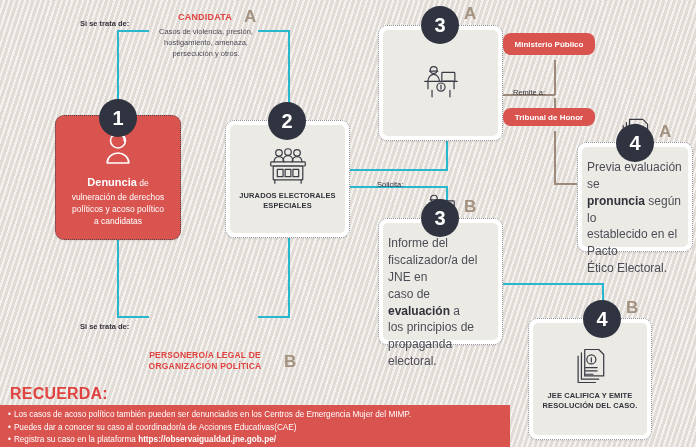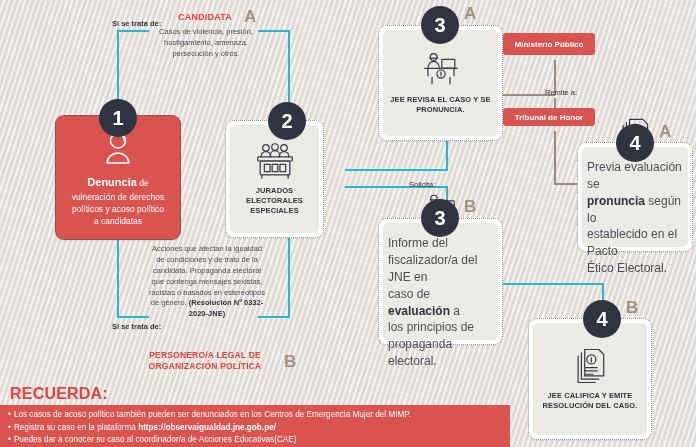--- a/index.html
+++ b/index.html
@@ -127,21 +127,21 @@
     font-weight: bold;
     color: #a3927f;
     z-index: 6;
   }
 
   
   .pill {
     position: absolute;
     background: #d9534f;
     color: #ffffff;
-    border-radius: 3px;
+    border-radius: 8px;
     font-size: 8px;
     font-weight: bold;
     display: flex;
     align-items: center;
     justify-content: center;
     z-index: 5;
   }
 
   
   .note {
@@ -151,21 +151,20 @@
     line-height: 1.45;
     text-align: center;
   }
   .note b { color: #32323c; font-weight: bold; }
   .label-dark {
     position: absolute;
     font-size: 7.5px;
     font-weight: bold;
     color: #32323c;
     white-space: nowrap;
-    margin-left: 32px;
   }
   .label-red {
     position: absolute;
     font-size: 8.5px;
     font-weight: bold;
     color: #e0433f;
     text-align: center;
     line-height: 1.3;
     letter-spacing: 0.2px;
   }
@@ -233,21 +232,20 @@
 
   <div class="label-dark" style="left:80px; top:19px;">Si se trata de:</div>
 
   <div class="label-red" style="left:150px; top:12px; width:110px; font-size:9px;text-align:center;">CANDIDATA</div>
   <div class="branch-letter" style="left:244px; top:7px;">A</div>
 
   <div class="note" style="left:150px; top:27px; width:112px;">Casos de violencia, presión, hostigamiento, amenaza, persecución y otros.</div>
 
   <div class="label-dark" style="left:80px; top:322px;">Si se trata de:</div>
 
-  <div class="note" style="left:148px; top:244px; width:118px;"><span>Acciones que afectan la igualdad de condiciones y de trato de la candidata. Propaganda electoral que contenga mensajes sexistas, racistas o basados en estereotipos de género. </span><b>(Resolución Nº 0332-2020-JNE)</b></div>
 
   <div class="label-red" style="left:130px; top:350px; width:150px;">
     <span>PERSONERO/A LEGAL DE</span><br>
     <span>ORGANIZACIÓN POLÍTICA</span>
   </div>
   <div class="branch-letter" style="left:284px; top:352px;">B</div>
 
   <div class="card-red" style="left:55px; top:115px; width:126px; height:125px;">
     <span>
       <svg width="40" height="40" viewBox="0 0 48 48" fill="none" stroke="#ffffff" stroke-width="1.9" stroke-linecap="round" stroke-linejoin="round">
@@ -259,21 +257,21 @@
     </span>
     <div class="red-body">
       <b>Denuncia</b><span> de</span><br>
       <span>vulneración de derechos</span><br>
       <span>políticos y  acoso político</span><br>
       <span>a candidatas</span>
     </div>
   </div>
   <div class="badge" style="left:99px; top:99px;">1</div>
 
-  <div class="card" style="left:225px; top:120px; width:99px; height:118px;">
+  <div class="card" style="left:225px; top:120px; width:125px; height:118px;">
     <div class="card-inner">
       <span>
         <svg width="46" height="38" viewBox="0 0 56 46" fill="none" stroke="#3b3b46" stroke-width="1.5" stroke-linecap="round" stroke-linejoin="round">
           <circle cx="17" cy="7" r="4"></circle>
           <circle cx="28" cy="6" r="4"></circle>
           <circle cx="39" cy="7" r="4"></circle>
           <path d="M11 18c0 -4 2.7 -6.5 6 -6.5s6 2.5 6 6.5"></path>
           <path d="M22 17c0 -4 2.7 -6.5 6 -6.5s6 2.5 6 6.5"></path>
           <path d="M33 18c0 -4 2.7 -6.5 6 -6.5s6 2.5 6 6.5"></path>
           <rect x="7" y="18" width="42" height="5" rx="1"></rect>
@@ -301,24 +299,20 @@
           <path d="M11 21c0 -5 3.2 -8.5 7 -8.5s7 3.5 7 8.5"></path>
           <rect x="28" y="10" width="16" height="11" rx="1"></rect>
           <path d="M31 21h10"></path>
           <path d="M7 21h40"></path>
           <path d="M11 21v9M43 21v9"></path>
           <circle cx="27" cy="28" r="5"></circle>
           <path d="M27 25.5v5"></path>
           <path d="M16 32v8M38 32v8"></path>
         </svg>
       </span>
-      <div class="card-title">
-        <span>JEE REVISA EL CASO Y SE</span><br>
-        <span>PRONUNCIA.</span>
-      </div>
     </div>
   </div>
   <div class="badge" style="left:421px; top:6px;">3</div>
   <div class="branch-letter" style="left:464px; top:4px;">A</div>
 
   <div class="card" style="left:378px; top:218px; width:125px; height:127px;">
     <div class="card-inner">
       <span>
         <svg width="42" height="36" viewBox="0 0 54 46" fill="none" stroke="#3b3b46" stroke-width="1.5" stroke-linecap="round" stroke-linejoin="round">
           <circle cx="18" cy="7" r="4.2"></circle>
@@ -394,20 +388,20 @@
 
   <div class="pill" style="left:503px; top:33px; width:92px; height:22px;">Ministerio Público</div>
   <div class="pill" style="left:503px; top:108px; width:92px; height:18px;">Tribunal de Honor</div>
 
   <div id="recuerda-title">RECUERDA:</div>
   <div id="recuerda-banner">
     <div class="recuerda-line">
       <span class="bullet">•</span><span>Los casos de acoso político también pueden ser denunciados en los Centros de Emergencia Mujer del MIMP.</span>
     </div>
     <div class="recuerda-line">
+      <span class="bullet">•</span><span>Puedes dar a conocer su caso al coordinador/a de Acciones Educativas(CAE)</span>
+    </div>
+    <div class="recuerda-line">
       <span class="bullet">•</span><span>Registra su caso en la plataforma </span><b>https://observaigualdad.jne.gob.pe/</b>
     </div>
-    <div class="recuerda-line">
-      <span class="bullet">•</span><span>Puedes dar a conocer su caso al coordinador/a de Acciones Educativas(CAE)</span>
-    </div>
   </div>
 
 </div>
 
 </body></html>

